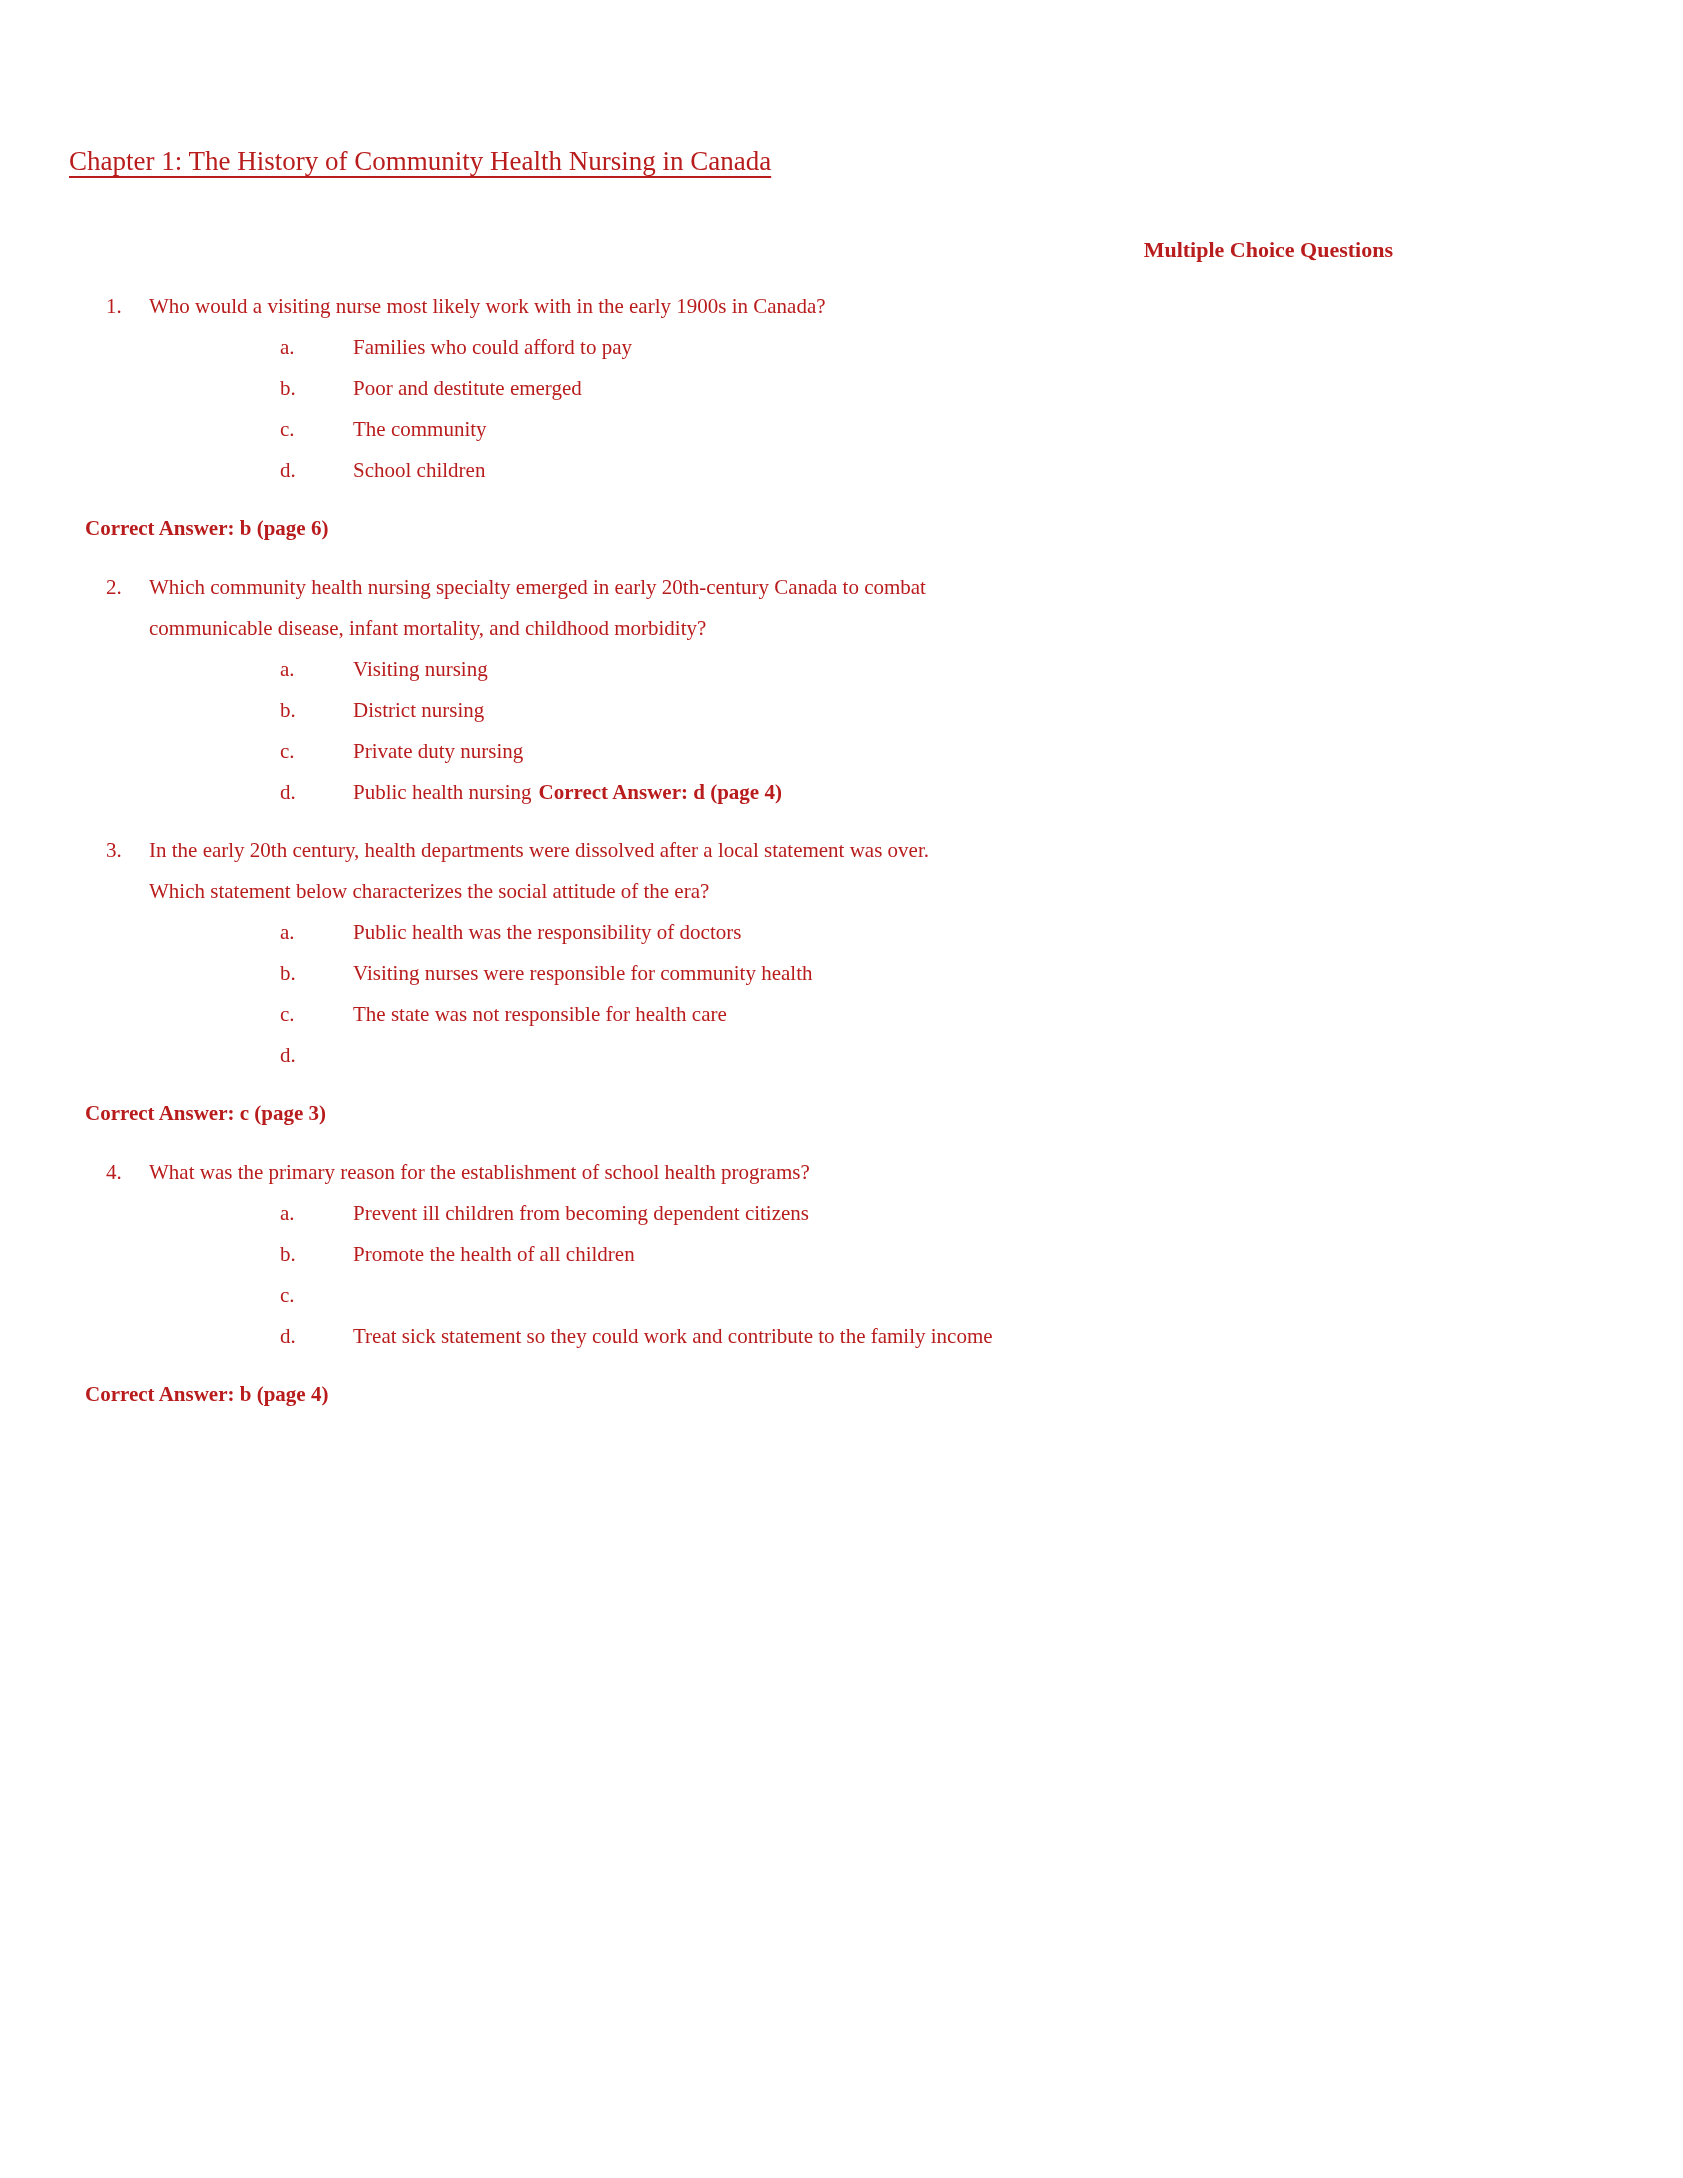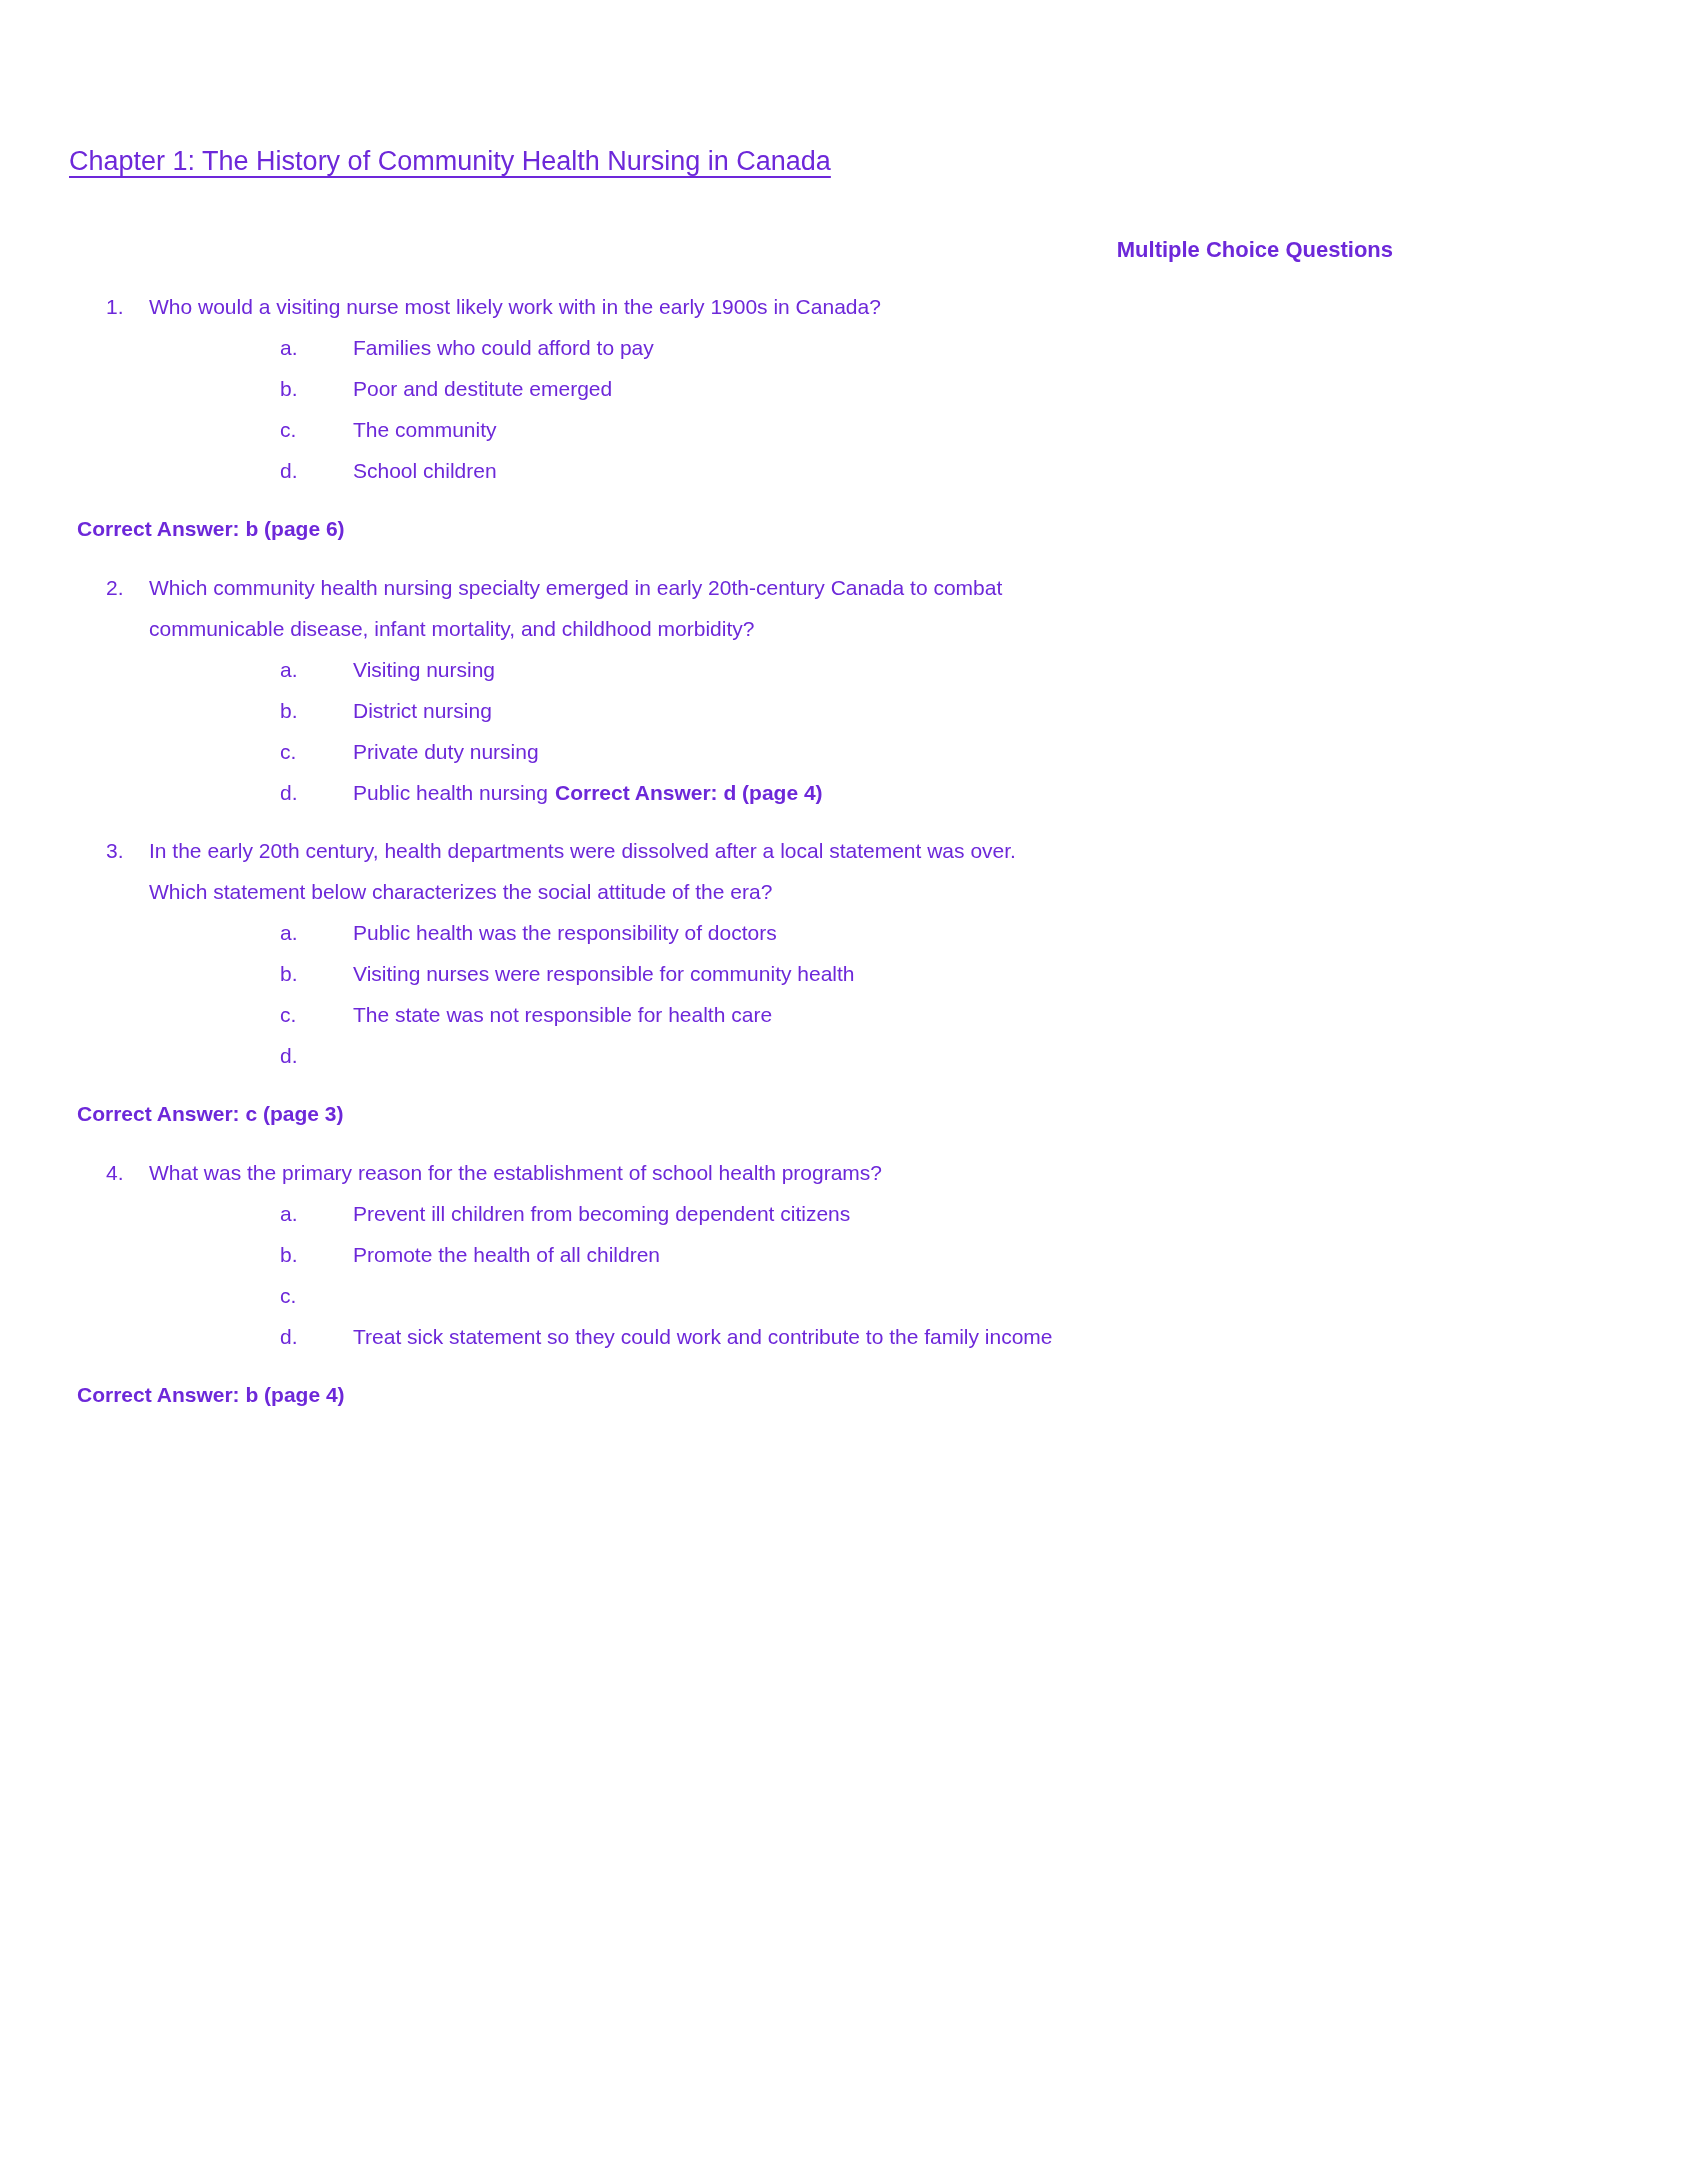--- a/index.html
+++ b/index.html
@@ -6,22 +6,22 @@
     margin: 0;
     padding: 0;
     background: #ffffff;
   }
   .page {
     position: relative;
     width: 1462px;
     height: 2178px;
     box-sizing: border-box;
     background: #ffffff;
-    color: #6d28d9;
-    font-family: Liberation Sans, sans-serif;
+    color: #b91c1c;
+    font-family: Liberation Serif, serif;
     font-size: 21px;
     padding: 144px 69px 0 69px;
     overflow: hidden;
   }
   .doc-title {
     font-size: 27px;
     font-weight: 400;
     line-height: 1.3;
     margin: 0 0 50px 0;
     text-decoration: underline;
@@ -64,21 +64,21 @@
   .inline-answer {
     font-weight: 700;
   }
   .inline-answer:not(:empty) {
     margin-left: 7px;
     margin-top: 48px;
   }
   .correct-answer {
     font-weight: 700;
     line-height: 41px;
-    margin: 0 0 18px 8px;
+    margin: 0 0 18px 16px;
   }
 </style>
 </head>
 <body>
 
 <div class="page">
 
   <h1 class="doc-title">Chapter 1: The History of Community Health Nursing in Canada</h1>
 
   <div class="section-heading">Multiple Choice Questions</div>

